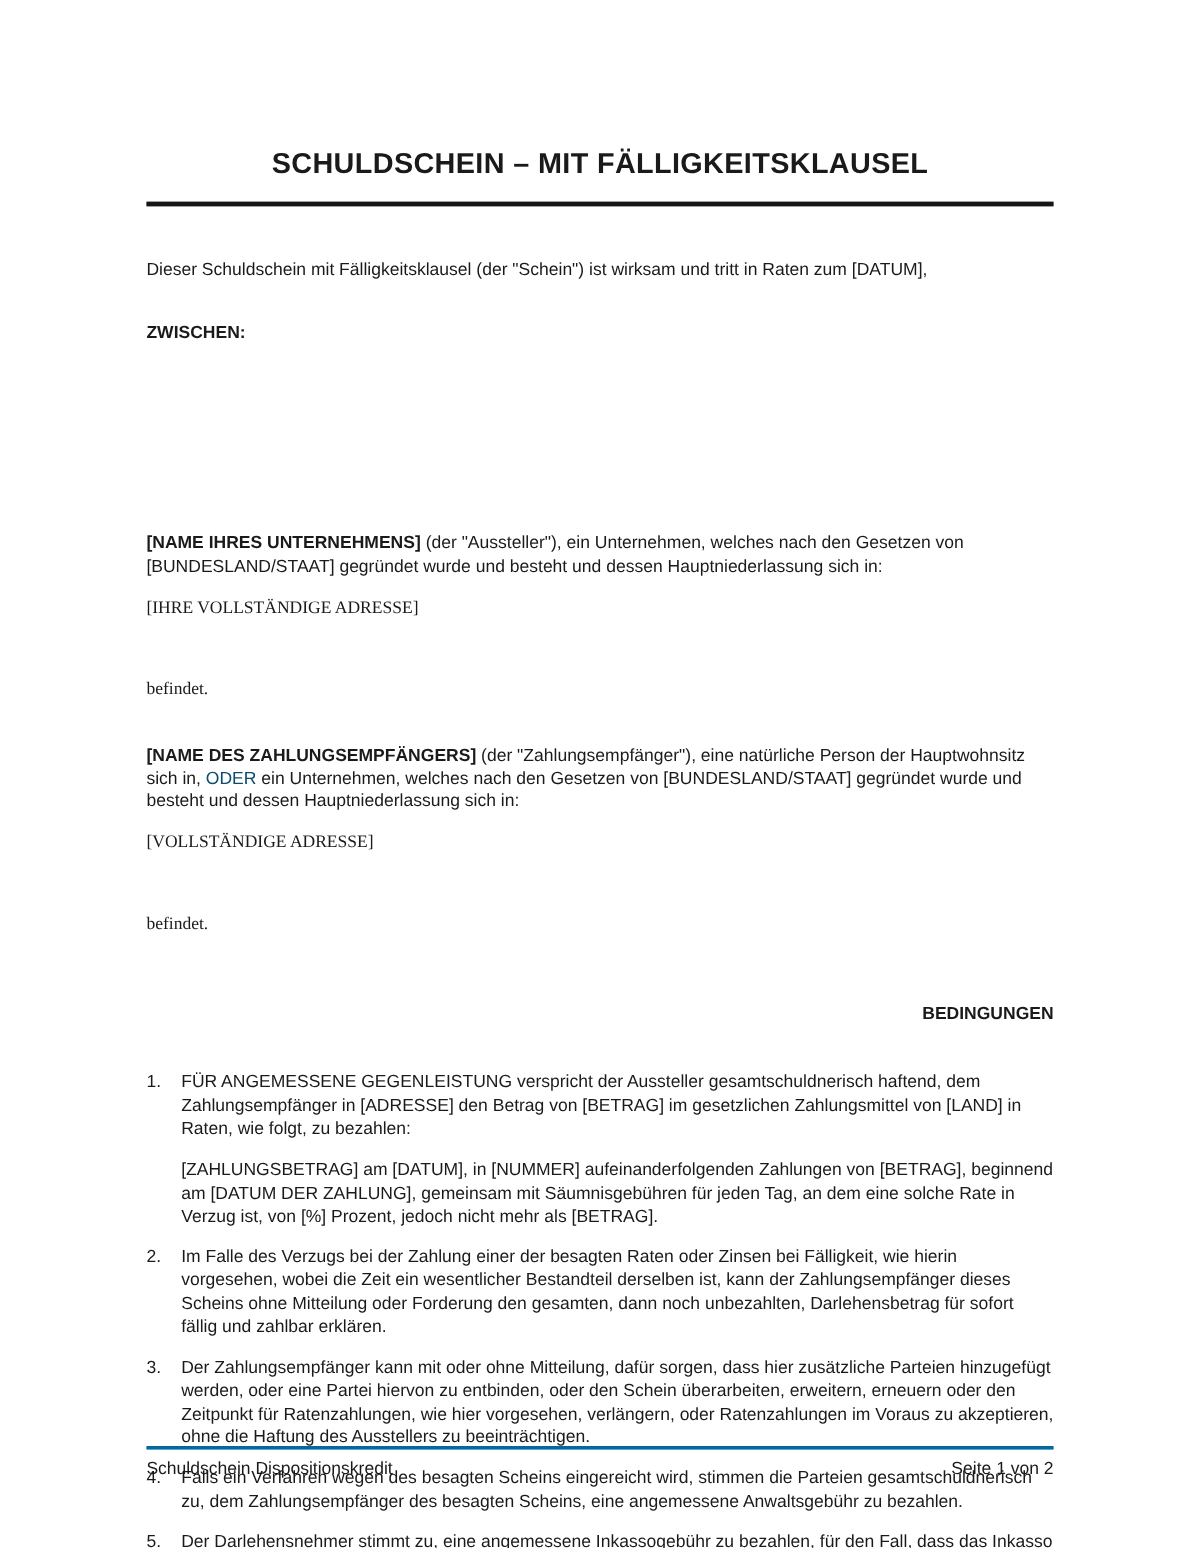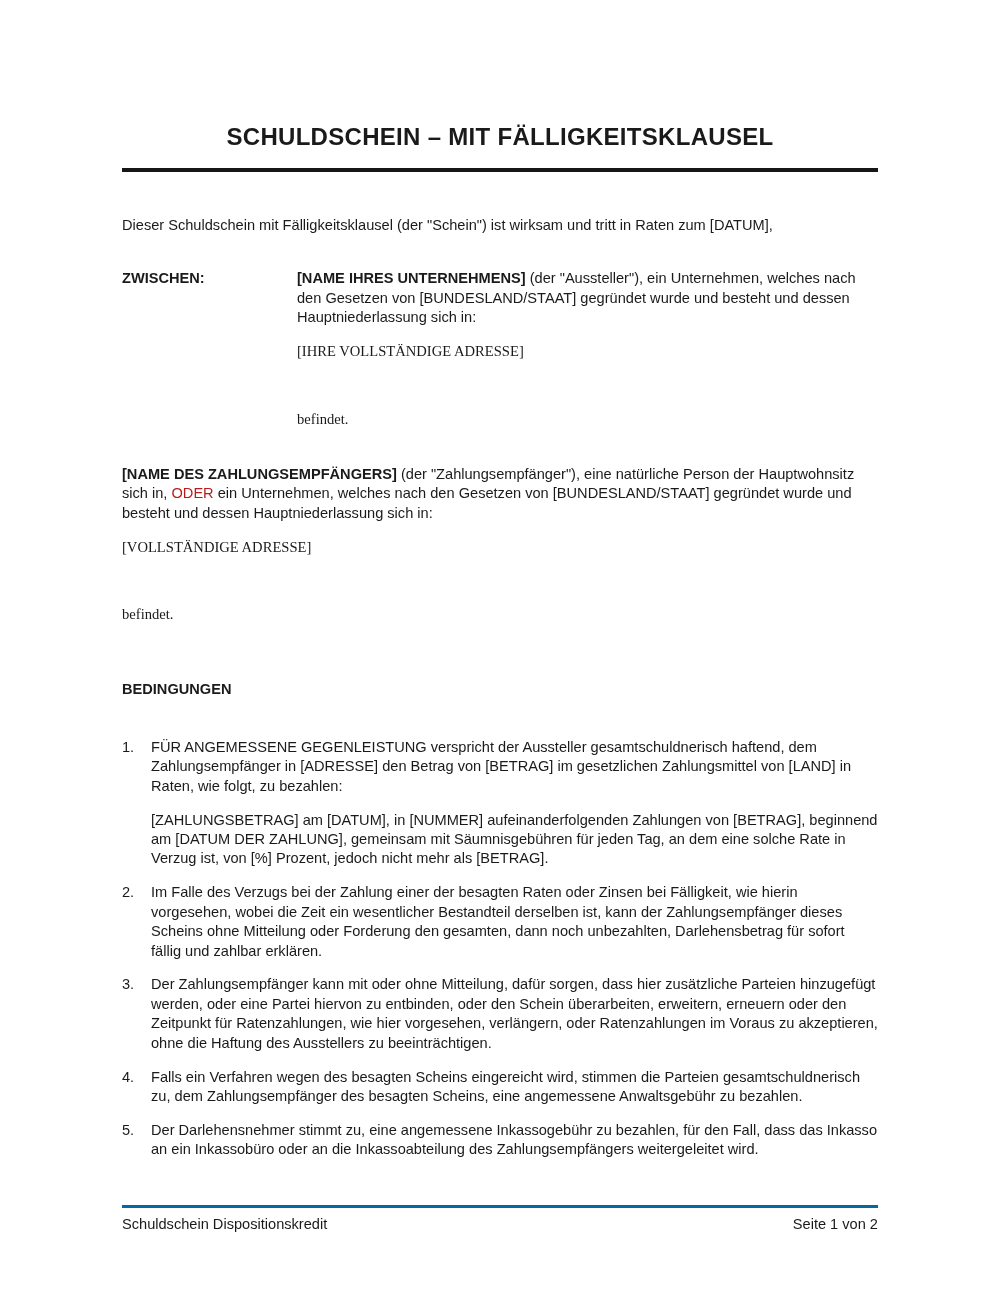--- a/index.html
+++ b/index.html
@@ -30,21 +30,21 @@
     margin:0 0 16px 0;
     white-space:nowrap;
   }
   .title-rule {
     border:none;
     border-top:4px solid #161616;
     margin:0 0 44px 0;
   }
   .intro { margin:0 0 34px 0; }
 
-  .party-row { display:flex; margin:0 0 36px 0; }
+  .party-row { display:flex; margin:0 0 36px 0;flex-direction:column; }
   .party-label { width:175px; flex:0 0 175px; font-weight:bold; }
   .party-content { flex:1; }
   .party-content p { margin:0; }
   .party-content p + p { margin-top:14.5px;font-family:Liberation Serif, serif; }
   .party-content .gap { margin-top:48px; }
   .bold-lead { font-weight:bold; }
   .oder { font-weight:normal; }
 
   .terms-heading {
     font-weight:bold;
@@ -85,27 +85,27 @@
     <div class="party-label">ZWISCHEN:</div>
     <div class="party-content">
       <p><span class="bold-lead">[NAME IHRES UNTERNEHMENS]</span><span> (der "Aussteller"), ein Unternehmen, welches nach den Gesetzen von [BUNDESLAND/STAAT] gegründet wurde und besteht und dessen Hauptniederlassung sich in:</span></p>
       <p>[IHRE VOLLSTÄNDIGE ADRESSE]</p>
       <p class="gap">befindet.</p>
     </div>
   </div>
 
   <div class="party-row">
     <div class="party-content">
-      <p><span class="bold-lead">[NAME DES ZAHLUNGSEMPFÄNGERS]</span><span> (der "Zahlungsempfänger"), eine natürliche Person der Hauptwohnsitz sich in, </span><span class="oder" style="color: #b91c1c;">ODER</span><span> ein Unternehmen, welches nach den Gesetzen von [BUNDESLAND/STAAT] gegründet wurde und besteht und dessen Hauptniederlassung sich in:</span></p>
+      <p><span class="bold-lead">[NAME DES ZAHLUNGSEMPFÄNGERS]</span><span> (der "Zahlungsempfänger"), eine natürliche Person der Hauptwohnsitz sich in, </span><span class="oder" style="color: #0c4a6e;">ODER</span><span> ein Unternehmen, welches nach den Gesetzen von [BUNDESLAND/STAAT] gegründet wurde und besteht und dessen Hauptniederlassung sich in:</span></p>
       <p>[VOLLSTÄNDIGE ADRESSE]</p>
       <p class="gap">befindet.</p>
     </div>
   </div>
 
-  <h2 class="terms-heading" style="font-size:14.6px;">BEDINGUNGEN</h2>
+  <h2 class="terms-heading" style="font-size:14.6px;text-align:right;">BEDINGUNGEN</h2>
 
   <div class="terms-list">
 
     <div class="term-row">
       <div class="term-num">1.</div>
       <div class="term-body">
         <p>FÜR ANGEMESSENE GEGENLEISTUNG verspricht der Aussteller gesamtschuldnerisch haftend, dem Zahlungsempfänger in [ADRESSE] den Betrag von [BETRAG] im gesetzlichen Zahlungsmittel von [LAND] in Raten, wie folgt, zu bezahlen:</p>
         <p>[ZAHLUNGSBETRAG] am [DATUM], in [NUMMER] aufeinanderfolgenden Zahlungen von [BETRAG], beginnend am [DATUM DER ZAHLUNG], gemeinsam mit Säumnisgebühren für jeden Tag, an dem eine solche Rate in Verzug ist, von [%] Prozent, jedoch nicht mehr als [BETRAG].</p>
       </div>
     </div>

